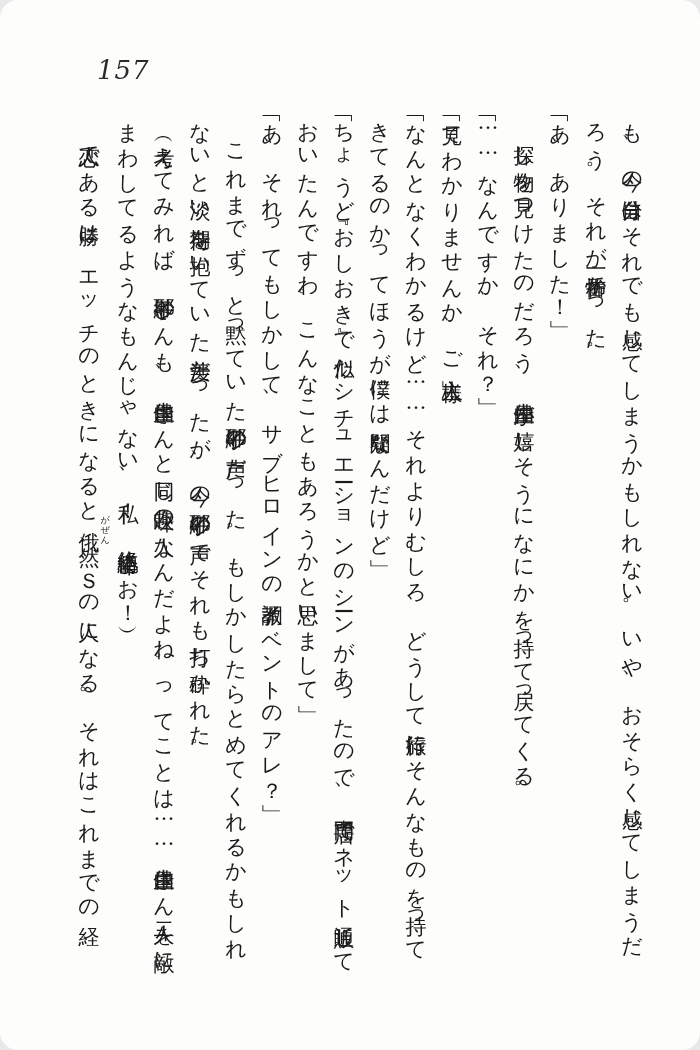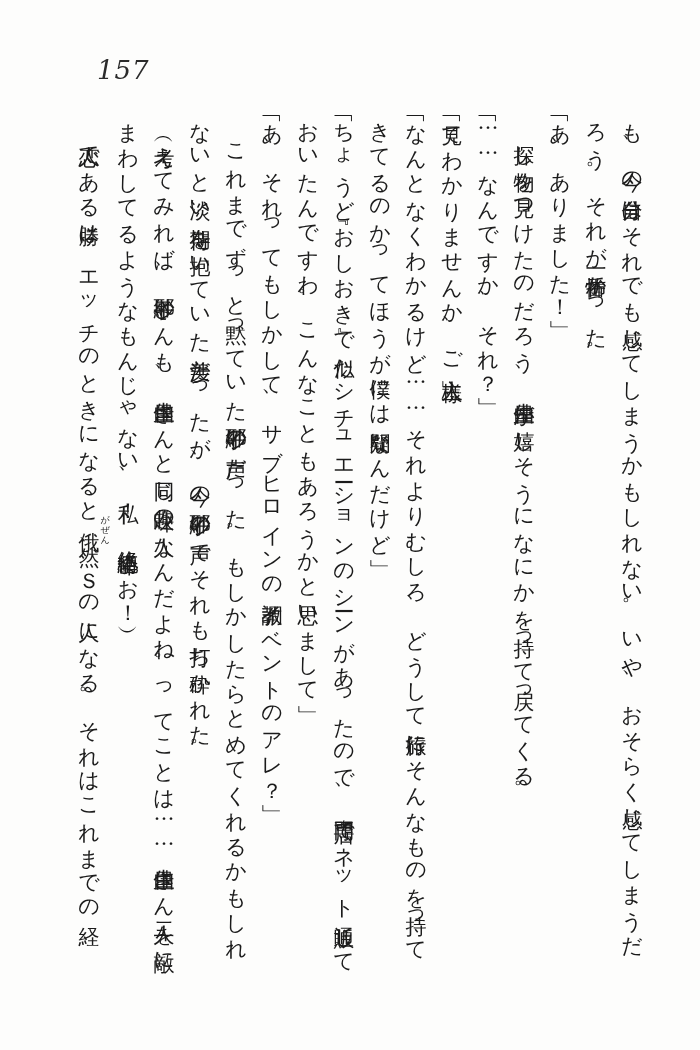--- a/index.html
+++ b/index.html
@@ -8,20 +8,21 @@
     background: #e8e8e8;
   }
   .page {
     position: relative;
     width: 700px;
     height: 1050px;
     margin: 0 auto;
     background: #fdfdfc;
     overflow: hidden;
     font-family: "DejaVu Serif", "Liberation Serif", serif;
+    border-radius: 18px;
   }
   .page-number {
     position: absolute;
     top: 55px;
     left: 97px;
     font-size: 26px;
     font-style: italic;
     color: #2b2b2b;
     letter-spacing: 1px;
   }

